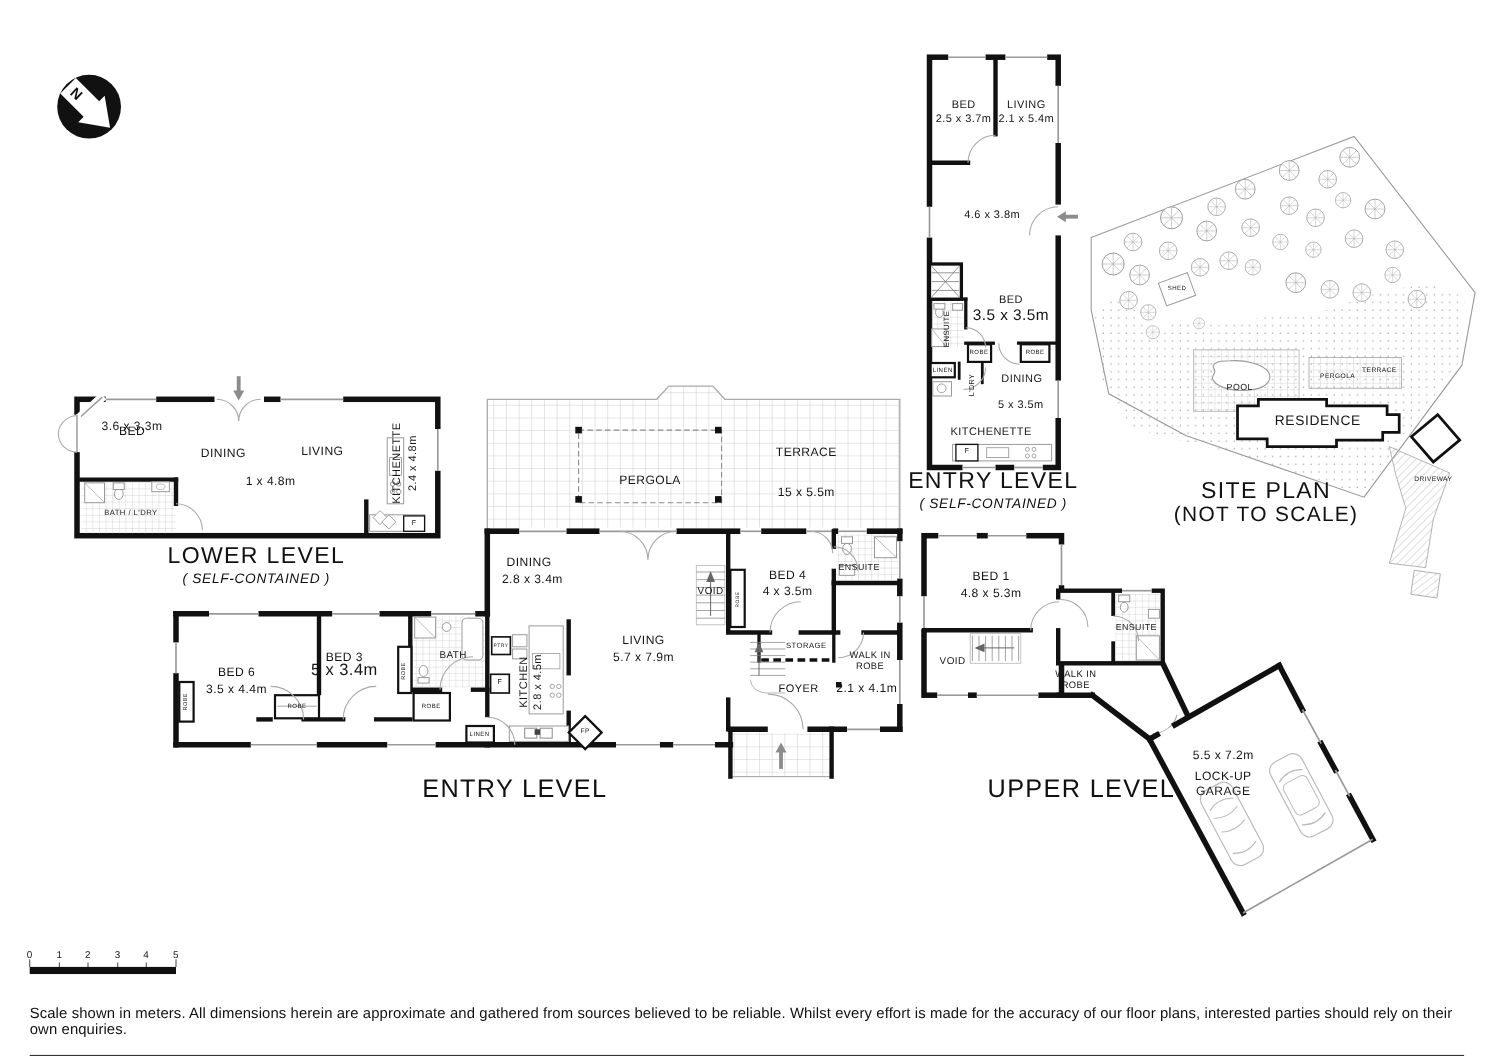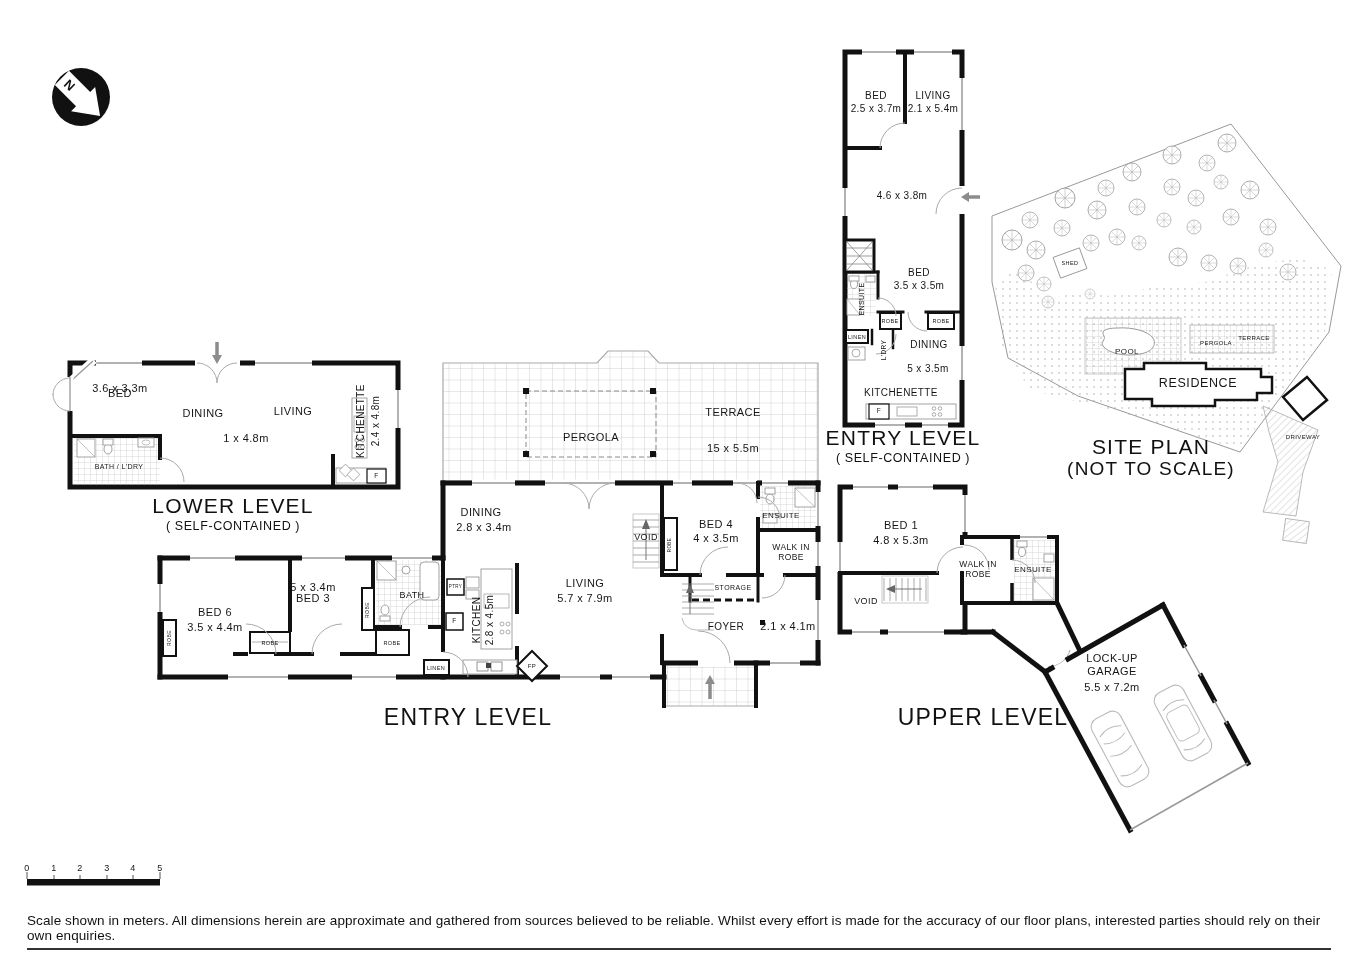--- a/index.html
+++ b/index.html
@@ -2,26 +2,26 @@
 <html><head>
 <meta charset="utf-8">
 <style>
   html,body{margin:0;padding:0;background:#fff;}
   #canvas{position:relative;width:1358px;height:960px;background:#fff;overflow:hidden;
           font-family:"Liberation Sans",sans-serif;}
   #plan-svg{position:absolute;left:0;top:0;}
   .lbl{position:absolute;transform:translate(-50%,-50%);color:#161616;letter-spacing:.4px;
        white-space:nowrap;text-align:center;line-height:1.15;}
   .vert{transform:translate(-50%,-50%) rotate(-90deg);}
-  .wrap{white-space:normal;}
+  .wrap{white-space:normal;margin-top:48px;}
   .title{font-size:21px;letter-spacing:1.2px;color:#111;}
-  .sub{font-size:12.5px;letter-spacing:.6px;color:#111;}
+  .sub{font-size:12.5px;letter-spacing:.6px;color:#111;font-style:italic;}
   .nrot{transform:translate(-50%,-50%) rotate(43deg);font-weight:bold;}
   #disclaimer{position:absolute;left:27px;top:913px;width:1304px;font-size:13.5px;color:#111;
-              letter-spacing:.1px;border-bottom:2px solid #333;padding-bottom:5px;}
+              letter-spacing:.1px;border-bottom:2px solid #333;padding-bottom:16px;}
 </style>
 </head>
 <body>
 
 <div id="canvas">
 
 <svg id="plan-svg" width="1358" height="960" viewBox="0 0 1358 960">
 <defs>
   <pattern id="gL" width="11.5" height="11.5" patternUnits="userSpaceOnUse">
     <path d="M11.5 0H0V11.5" fill="none" stroke="#cfcfcf" stroke-width="1"></path>
@@ -487,21 +487,21 @@
 <span class="lbl title" style="left:233px;top:506px">LOWER LEVEL</span>
 <span class="lbl sub" style="left:233px;top:526px">( SELF-CONTAINED )</span>
 
 <span class="lbl" style="left:876px;top:96px;font-size:10px">BED</span>
 <span class="lbl" style="left:876px;top:109px;font-size:10px">2.5 x 3.7m</span>
 <span class="lbl" style="left:933px;top:96px;font-size:10px">LIVING</span>
 <span class="lbl" style="left:933px;top:109px;font-size:10px">2.1 x 5.4m</span>
 <span class="lbl" style="left:902px;top:196px;font-size:10px">4.6 x 3.8m</span>
 <span class="lbl vert" style="left:862px;top:299px;font-size:7px">ENSUITE</span>
 <span class="lbl" style="left:919px;top:273px;font-size:10px">BED</span>
-<span class="lbl" style="left:919px;top:286px;font-size:10px">3.5 x 3.5m</span>
+<span class="lbl" style="left:919px;top:286px;font-size:14px">3.5 x 3.5m</span>
 <span class="lbl" style="left:890px;top:321px;font-size:5.5px">ROBE</span>
 <span class="lbl" style="left:941px;top:321px;font-size:5.5px">ROBE</span>
 <span class="lbl" style="left:857px;top:337px;font-size:5.5px">LINEN</span>
 <span class="lbl vert" style="left:884px;top:350px;font-size:6.5px">L'DRY</span>
 <span class="lbl" style="left:929px;top:345px;font-size:10px">DINING</span>
 <span class="lbl" style="left:928px;top:369px;font-size:10px">5 x 3.5m</span>
 <span class="lbl" style="left:901px;top:393px;font-size:10px">KITCHENETTE</span>
 <span class="lbl" style="left:879px;top:411px;font-size:6.5px">F</span>
 <span class="lbl title" style="left:903px;top:438px">ENTRY LEVEL</span>
 <span class="lbl sub" style="left:903px;top:458px">( SELF-CONTAINED )</span>
@@ -534,21 +534,21 @@
 <span class="lbl" style="left:726px;top:627px;font-size:10px">FOYER</span>
 <span class="lbl" style="left:788px;top:626px;font-size:11px">2.1 x 4.1m</span>
 <span class="lbl" style="left:532px;top:666px;font-size:6px">FP</span>
 <span class="lbl" style="left:454.5px;top:621px;font-size:6.5px">F</span>
 <span class="lbl" style="left:455.5px;top:587px;font-size:4.5px">PTRY</span>
 <span class="lbl" style="left:215px;top:612px;font-size:11px">BED 6</span>
 <span class="lbl" style="left:215px;top:627px;font-size:11px">3.5 x 4.4m</span>
 <span class="lbl vert" style="left:169.5px;top:638px;font-size:5px">ROBE</span>
 <span class="lbl" style="left:270px;top:643px;font-size:5.5px">ROBE</span>
 <span class="lbl" style="left:313px;top:598px;font-size:11px">BED 3</span>
-<span class="lbl" style="left:313px;top:587px;font-size:11px">5 x 3.4m</span>
+<span class="lbl" style="left:313px;top:609px;font-size:15px">5 x 3.4m</span>
 <span class="lbl vert" style="left:368px;top:610px;font-size:5px">ROBE</span>
 <span class="lbl" style="left:412px;top:595px;font-size:9px">BATH</span>
 <span class="lbl" style="left:392px;top:643px;font-size:5.5px">ROBE</span>
 <span class="lbl" style="left:436px;top:668px;font-size:5.5px">LINEN</span>
 <span class="lbl title" style="left:468px;top:717px;font-size:23px">ENTRY LEVEL</span>
 
 <span class="lbl" style="left:901px;top:525px;font-size:11px">BED 1</span>
 <span class="lbl" style="left:901px;top:540px;font-size:11px">4.8 x 5.3m</span>
 <span class="lbl" style="left:866px;top:601px;font-size:9px">VOID</span>
 <span class="lbl wrap" style="left:978px;top:570px;font-size:8.5px;width:46px">WALK IN ROBE</span>

